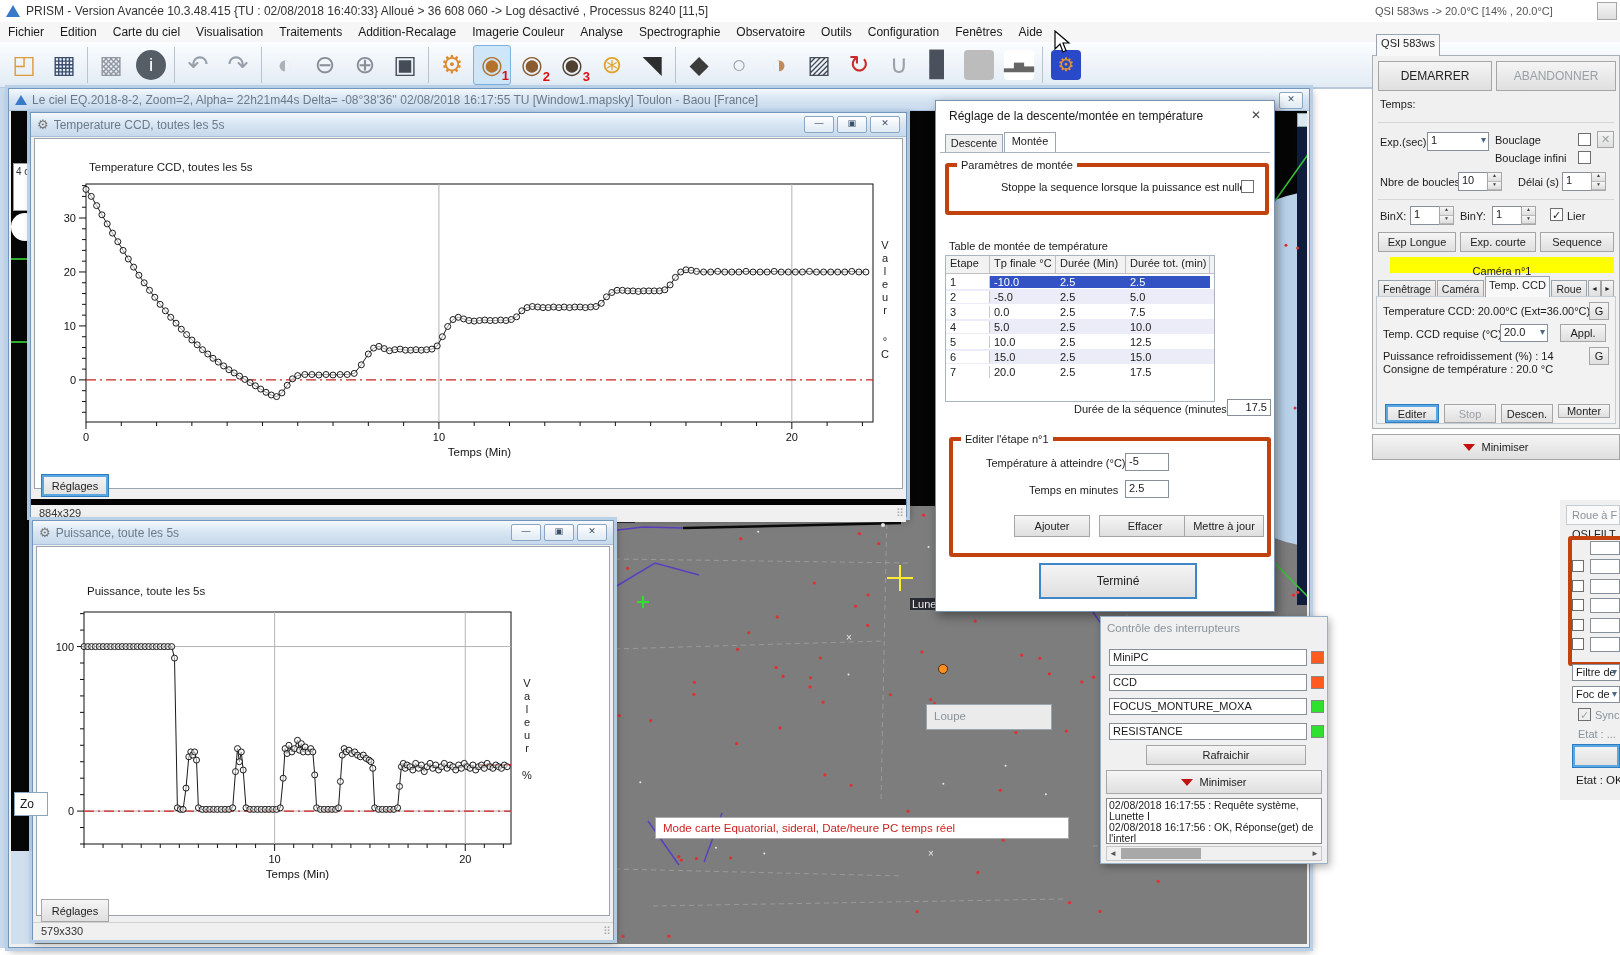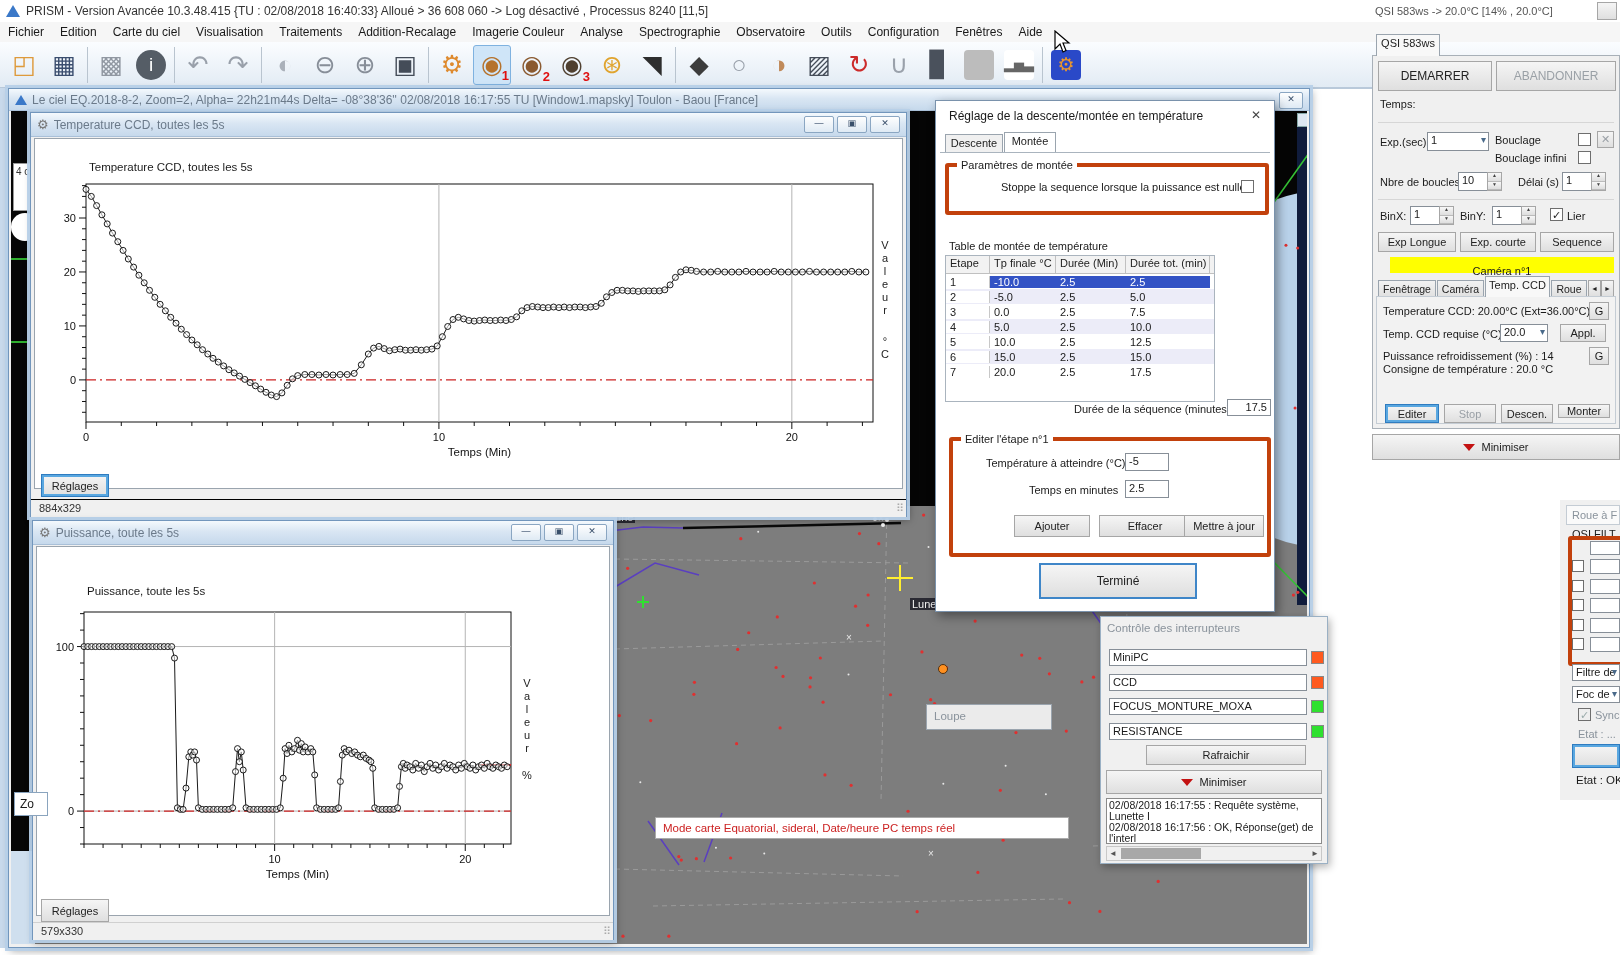--- a/index.html
+++ b/index.html
@@ -569,21 +569,21 @@
         <div>l</div>
         <div>e</div>
         <div>u</div>
         <div>r</div>
       </div>
     <div class="vert" id="tempvunit" style="left:848px;top:222px;">
         <div>°</div>
         <div>C</div>
       </div>
     <div class="btn focus" style="left:10px;top:361px;width:68px;height:23px;">Réglages</div>
-    <div class="abs" style="left:0;top:386px;width:875px;height:17px;background:#f0f0f0;border-top:1px solid #000000;">
+    <div class="abs" style="left:0;top:386px;width:875px;height:17px;background:#f0f0f0;border-top:6px solid #000000;">
       <span class="lbl" style="left:8px;top:2px;color:#333;">884x329</span>
       <span class="lbl" style="right:2px;top:2px;color:#aaa;">⠿</span>
     </div>
   </div>
 
   <div class="win" style="left:32px;top:520px;width:580px;height:418px;">
     <div class="wtitle" style="height:24px;">
       <span style="color:#777;font-size:13px;">⚙</span>
       <span>Puissance, toute les 5s</span>
       <span style="margin-left:auto;display:flex;gap:3px;">

